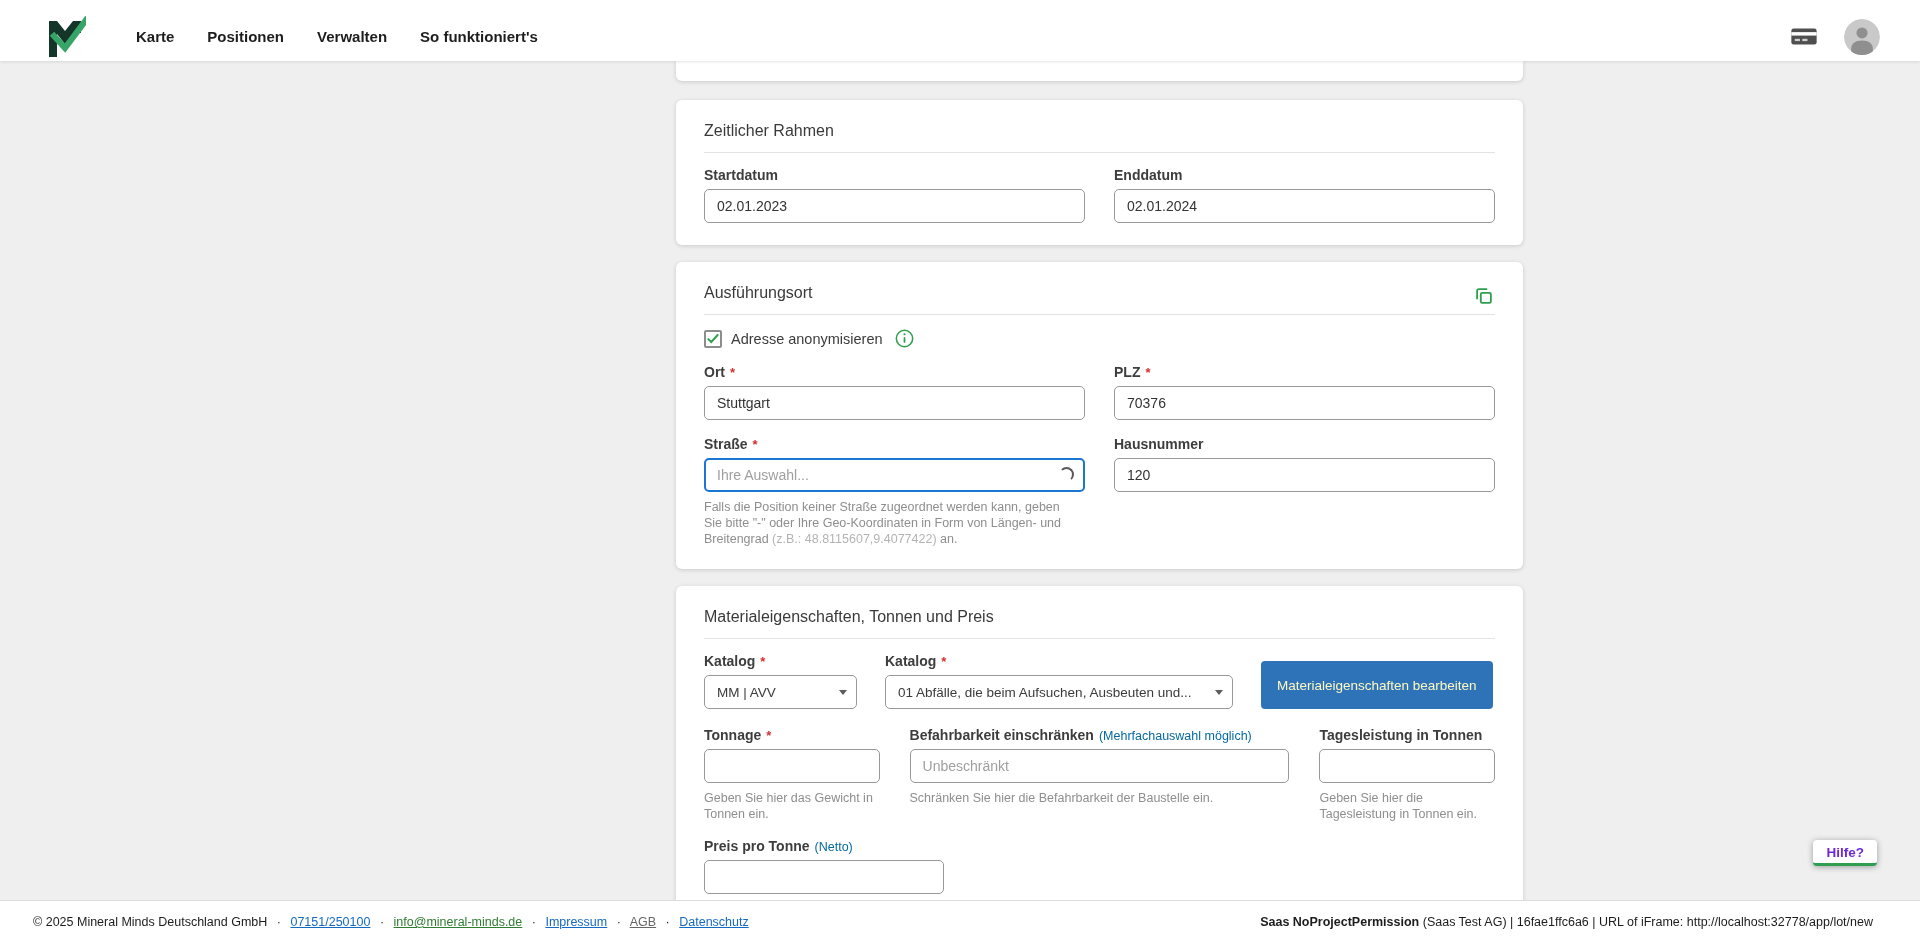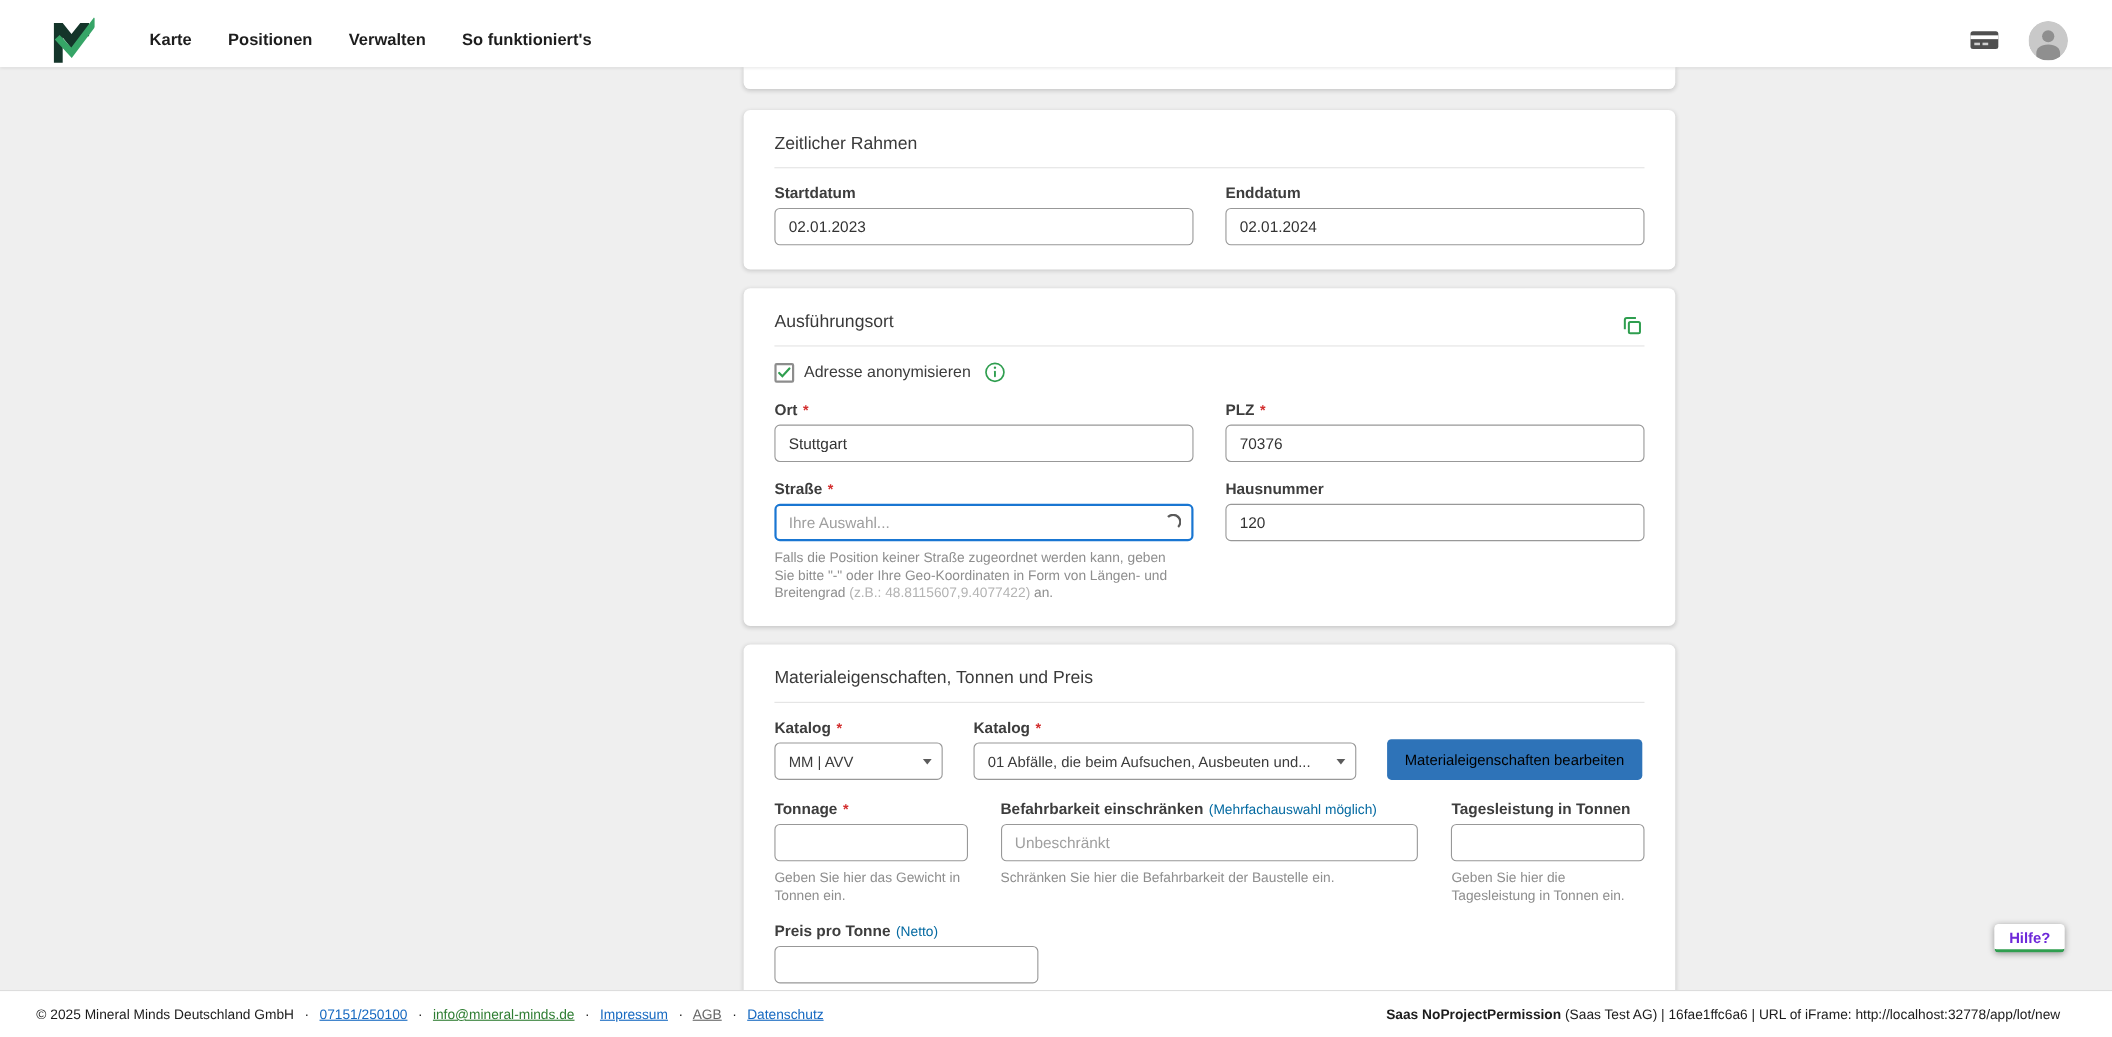--- a/index.html
+++ b/index.html
@@ -87,21 +87,21 @@
   .select {
     display:flex; align-items:center; height:34px; border:1px solid #989898; border-radius:5px;
     padding:0 9px 0 12px; font-size:13.5px; color:#3b3b3b; background:#fff; cursor:pointer;
   }
   .select .txt { flex:1; white-space:nowrap; overflow:hidden; }
   .caret {
     width:0; height:0; flex:0 0 auto; margin-left:8px;
     border-left:4.5px solid transparent; border-right:4.5px solid transparent; border-top:5.5px solid #5b5b5b;
   }
   .btn-primary {
-    height:37px; background:#2e73b8; color:#000000; border:none; border-radius:4px;
+    height:48px; background:#2e73b8; color:#fef9c3; border:none; border-radius:4px;
     font-size:13.5px; font-family:inherit; padding:0 16px; cursor:pointer; white-space:nowrap;
   }
   .row3 { margin-top:16px; }
 
   
   .help-btn {
     position:fixed; right:43px; bottom:77px; z-index:20;
     background:#fff; border-radius:4px; padding:5px 13px 3px;
     border-bottom:3px solid #2f9e4f;
     box-shadow:0 1px 6px rgba(0,0,0,.35);

